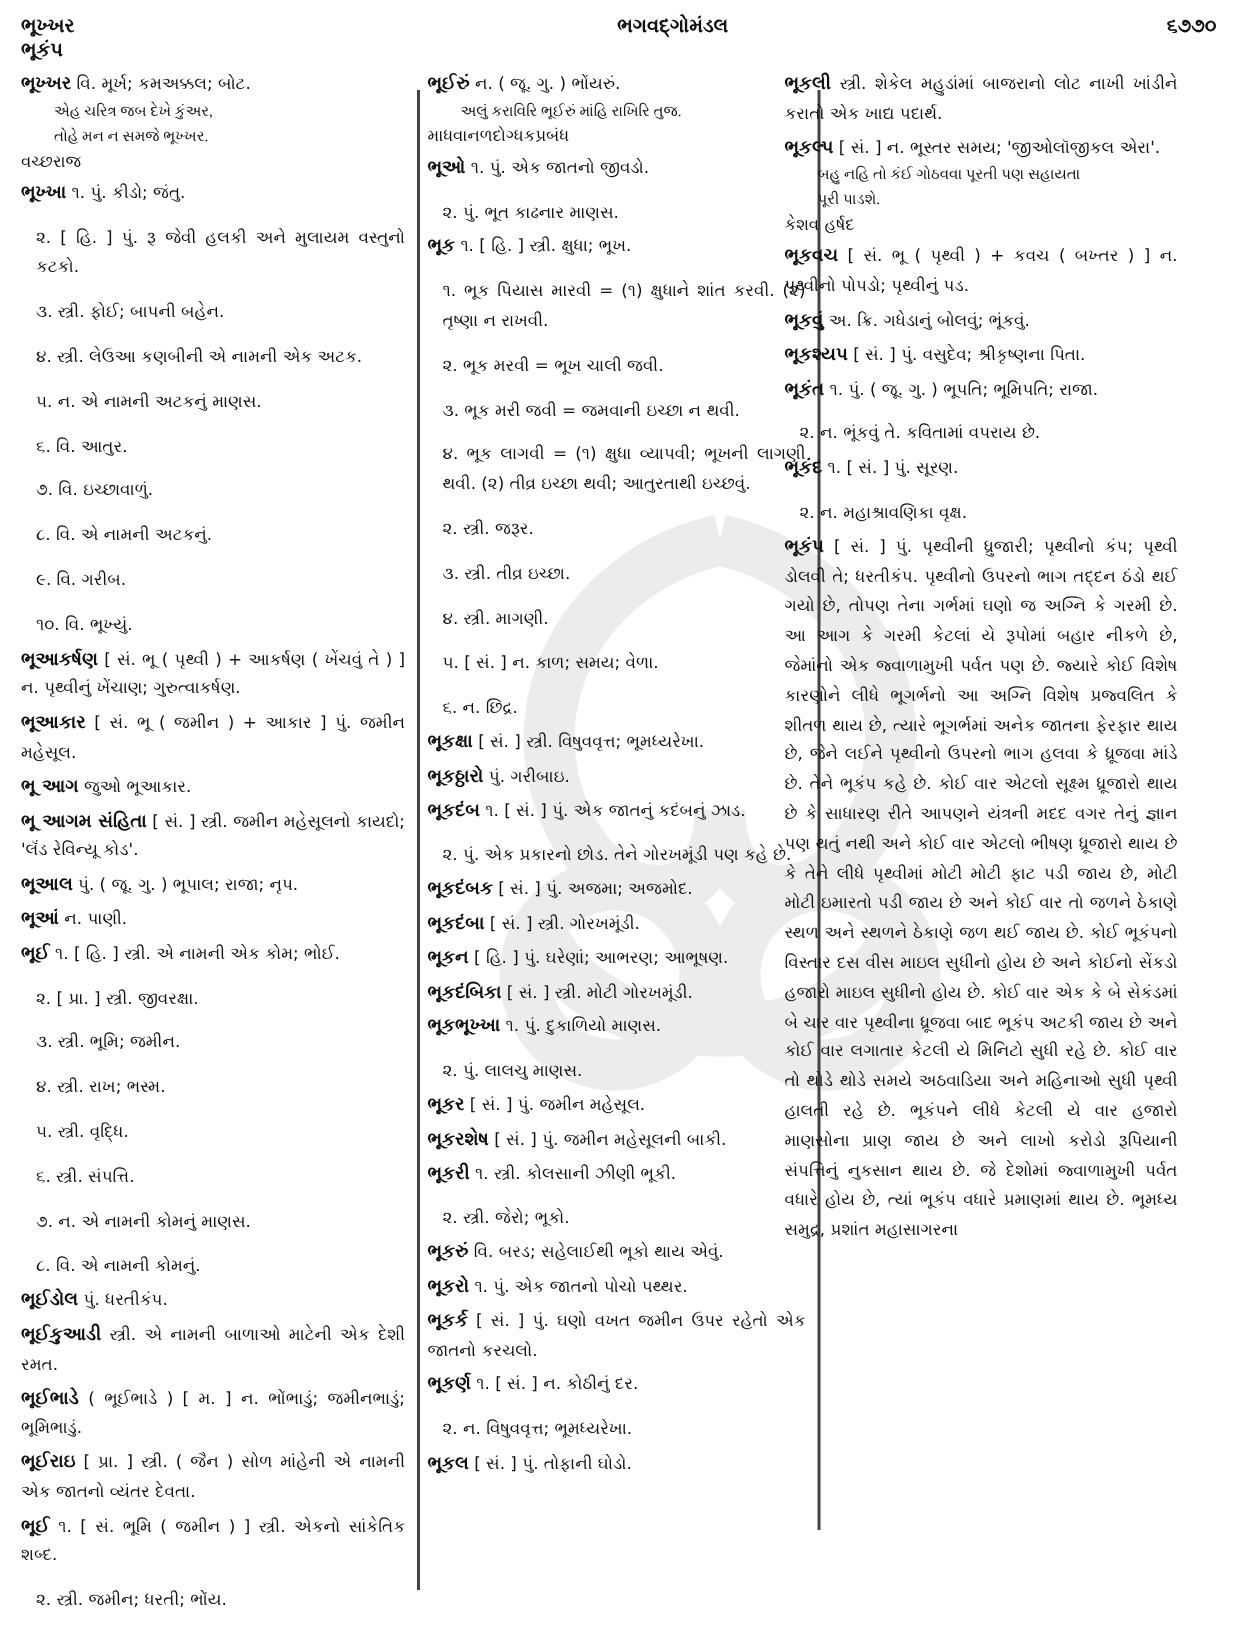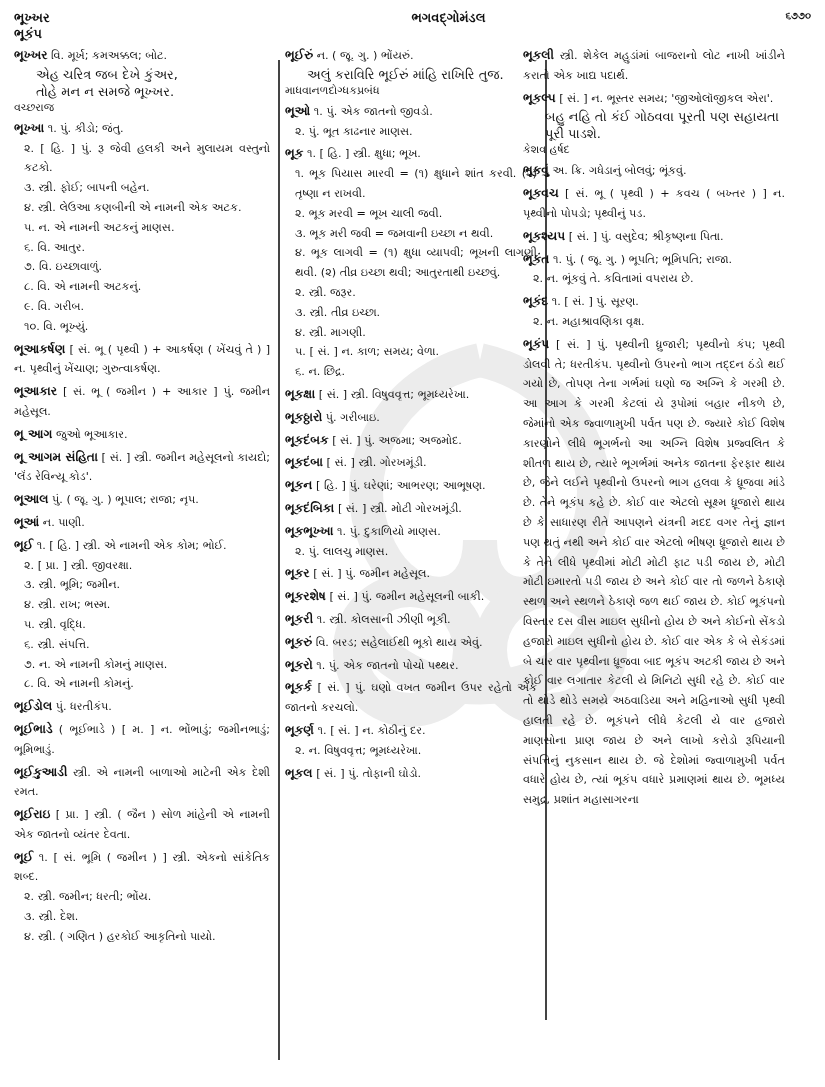--- a/index.html
+++ b/index.html
@@ -3,32 +3,32 @@
 <meta charset="utf-8">
 <style>
   html, body { margin:0; padding:0; background:#ffffff; }
   body { width:825px; height:1087px; position:relative; overflow:hidden;
          font-family:"DejaVu Sans", sans-serif; color:#111; }
   .watermark { position:absolute; left:300px; top:320px; width:360px; height:420px;
                pointer-events:none; }
   .hdr { position:absolute; top:0; left:0; width:825px; height:44px; }
   .hdr .left { position:absolute; left:14px; top:10px; font-weight:bold; font-size:13px; line-height:16px; }
   .hdr .center { position:absolute; left:0; width:825px; top:10px; text-align:center; font-weight:bold; font-size:13px;margin-left:36px; }
-  .hdr .right { position:absolute; right:14px; top:10px; font-weight:bold; font-size:10px; }
+  .hdr .right { position:absolute; right:14px; top:10px; font-weight:bold; font-size:13px; }
   .col { position:absolute; top:46px; font-size:11.2px; line-height:19.8px; }
   .c1 { left:14px; width:256px; }
   .c2 { left:285px; width:252px; }
   .c3 { left:523px; width:262px; }
   .divider { position:absolute; top:60px; width:1.5px; background:#444; }
   .d1 { left:278px; height:1000px; }
   .d2 { left:545px; height:960px; }
   .entry { margin:0 0 3px 0; text-align:justify; }
   .hw { font-weight:bold; font-size:12.2px; }
-  .sub { display:block; padding-left:10px; }
-  .quote { display:block; padding-left:22px; font-size:13px; line-height:17px; }
+  .sub { display:block; padding-left:10px;margin-top:10px; }
+  .quote { display:block; padding-left:22px; font-size:10px; line-height:17px;font-family:Liberation Serif, serif; }
   .cite { display:block; text-align:left; font-size:11px; line-height:16px; }
 </style>
 </head>
 <body>
 
 <svg class="watermark" viewBox="0 0 360 420">
   <g fill="none" stroke="#ececec" stroke-width="34">
     <path d="M180 40 C 90 60, 40 150, 80 230 C 110 290, 180 290, 180 220"></path>
     <path d="M180 40 C 270 60, 320 150, 280 230 C 250 290, 180 290, 180 220"></path>
     <path d="M60 300 C 100 390, 260 390, 300 300"></path>
@@ -53,47 +53,48 @@
     <div class="entry"><span class="hw">ભૂખ્ખર</span> <span>વિ. મૂર્ખ; કમઅક્કલ; બોટ.</span><span class="quote">એહ ચરિત્ર જબ દેખે કુંઅર,</span><span class="quote">તોહે મન ન સમજે ભૂખ્ખર.</span><span class="cite">વચ્છરાજ</span></div>
     <div class="entry"><span class="hw">ભૂખ્ખા</span> <span>૧. પું. કીડો; જંતુ.</span><span class="sub">૨. [ હિ. ] પું. રૂ જેવી હલકી અને મુલાયમ વસ્તુનો કટકો.</span><span class="sub">૩. સ્ત્રી. ફોઈ; બાપની બહેન.</span><span class="sub">૪. સ્ત્રી. લેઉઆ કણબીની એ નામની એક અટક.</span><span class="sub">૫. ન. એ નામની અટકનું માણસ.</span><span class="sub">૬. વિ. આતુર.</span><span class="sub">૭. વિ. ઇચ્છાવાળું.</span><span class="sub">૮. વિ. એ નામની અટકનું.</span><span class="sub">૯. વિ. ગરીબ.</span><span class="sub">૧૦. વિ. ભૂખ્યું.</span></div>
     <div class="entry"><span class="hw">ભૂઆકર્ષણ</span> <span>[ સં. ભૂ ( પૃથ્વી ) + આકર્ષણ ( ખેંચવું તે ) ] ન. પૃથ્વીનું ખેંચાણ; ગુરુત્વાકર્ષણ.</span></div>
     <div class="entry"><span class="hw">ભૂઆકાર</span> <span>[ સં. ભૂ ( જમીન ) + આકાર ] પું. જમીન મહેસૂલ.</span></div>
     <div class="entry"><span class="hw">ભૂ આગ</span> <span>જુઓ ભૂઆકાર.</span></div>
     <div class="entry"><span class="hw">ભૂ આગમ સંહિતા</span> <span>[ સં. ] સ્ત્રી. જમીન મહેસૂલનો કાયદો; 'લૅંડ રેવિન્યૂ કોડ'.</span></div>
     <div class="entry"><span class="hw">ભૂઆલ</span> <span>પું. ( જૂ. ગુ. ) ભૂપાલ; રાજા; નૃપ.</span></div>
     <div class="entry"><span class="hw">ભૂઆં</span> <span>ન. પાણી.</span></div>
     <div class="entry"><span class="hw">ભૂઈ</span> <span>૧. [ હિ. ] સ્ત્રી. એ નામની એક કોમ; ભોઈ.</span><span class="sub">૨. [ પ્રા. ] સ્ત્રી. જીવરક્ષા.</span><span class="sub">૩. સ્ત્રી. ભૂમિ; જમીન.</span><span class="sub">૪. સ્ત્રી. રાખ; ભસ્મ.</span><span class="sub">૫. સ્ત્રી. વૃદ્ધિ.</span><span class="sub">૬. સ્ત્રી. સંપત્તિ.</span><span class="sub">૭. ન. એ નામની કોમનું માણસ.</span><span class="sub">૮. વિ. એ નામની કોમનું.</span></div>
     <div class="entry"><span class="hw">ભૂઈડોલ</span> <span>પું. ધરતીકંપ.</span></div>
+    <div class="entry"><span class="hw">ભૂઈકુઆડી</span> <span>સ્ત્રી. એ નામની બાળાઓ માટેની એક દેશી રમત.</span></div>
     <div class="entry"><span class="hw">ભૂઈભાડે</span> <span>( ભૂઈભાડે ) [ મ. ] ન. ભોંભાડું; જમીનભાડું; ભૂમિભાડું.</span></div>
-    <div class="entry"><span class="hw">ભૂઈકુઆડી</span> <span>સ્ત્રી. એ નામની બાળાઓ માટેની એક દેશી રમત.</span></div>
     <div class="entry"><span class="hw">ભૂઈરાઇ</span> <span>[ પ્રા. ] સ્ત્રી. ( જૈન ) સોળ માંહેની એ નામની એક જાતનો વ્યંતર દેવતા.</span></div>
     <div class="entry"><span class="hw">ભૂઈ</span> <span>૧. [ સં. ભૂમિ ( જમીન ) ] સ્ત્રી. એકનો સાંકેતિક શબ્દ.</span><span class="sub">૨. સ્ત્રી. જમીન; ધરતી; ભોંય.</span><span class="sub">૩. સ્ત્રી. દેશ.</span><span class="sub">૪. સ્ત્રી. ( ગણિત ) હરકોઈ આકૃતિનો પાયો.</span></div>
   </div>
 <div class="col c2">
     <div class="entry"><span class="hw">ભૂઈરું</span> <span>ન. ( જૂ. ગુ. ) ભોંયરું.</span><span class="quote">અલું કરાવિરિ ભૂઈરું માંહિ રાખિરિ તુજ.</span><span class="cite">માધવાનળદોગ્ધકપ્રબંધ</span></div>
     <div class="entry"><span class="hw">ભૂઓ</span> <span>૧. પું. એક જાતનો જીવડો.</span><span class="sub">૨. પું. ભૂત કાઢનાર માણસ.</span></div>
     <div class="entry"><span class="hw">ભૂક</span> <span>૧. [ હિ. ] સ્ત્રી. ક્ષુધા; ભૂખ.</span><span class="sub">૧. ભૂક પિયાસ મારવી = (૧) ક્ષુધાને શાંત કરવી. (૨) તૃષ્ણા ન રાખવી.</span><span class="sub">૨. ભૂક મરવી = ભૂખ ચાલી જવી.</span><span class="sub">૩. ભૂક મરી જવી = જમવાની ઇચ્છા ન થવી.</span><span class="sub">૪. ભૂક લાગવી = (૧) ક્ષુધા વ્યાપવી; ભૂખની લાગણી થવી. (૨) તીવ્ર ઇચ્છા થવી; આતુરતાથી ઇચ્છવું.</span><span class="sub">૨. સ્ત્રી. જરૂર.</span><span class="sub">૩. સ્ત્રી. તીવ્ર ઇચ્છા.</span><span class="sub">૪. સ્ત્રી. માગણી.</span><span class="sub">૫. [ સં. ] ન. કાળ; સમય; વેળા.</span><span class="sub">૬. ન. છિદ્ર.</span></div>
     <div class="entry"><span class="hw">ભૂકક્ષા</span> <span>[ સં. ] સ્ત્રી. વિષુવવૃત્ત; ભૂમધ્યરેખા.</span></div>
     <div class="entry"><span class="hw">ભૂકઠ્ઠારો</span> <span>પું. ગરીબાઇ.</span></div>
+    <div class="entry"><span class="hw">ભૂકદંબ</span> <span>૧. [ સં. ] પું. એક જાતનું કદંબનું ઝાડ.</span><span class="sub">૨. પું. એક પ્રકારનો છોડ. તેને ગોરખમૂંડી પણ કહે છે.</span></div>
     <div class="entry"><span class="hw">ભૂકદંબક</span> <span>[ સં. ] પું. અજમા; અજમોદ.</span></div>
     <div class="entry"><span class="hw">ભૂકદંબા</span> <span>[ સં. ] સ્ત્રી. ગોરખમૂંડી.</span></div>
     <div class="entry"><span class="hw">ભૂકન</span> <span>[ હિ. ] પું. ઘરેણાં; આભરણ; આભૂષણ.</span></div>
     <div class="entry"><span class="hw">ભૂકદંબિકા</span> <span>[ સં. ] સ્ત્રી. મોટી ગોરખમૂંડી.</span></div>
     <div class="entry"><span class="hw">ભૂકભૂખ્ખા</span> <span>૧. પું. દુકાળિયો માણસ.</span><span class="sub">૨. પું. લાલચુ માણસ.</span></div>
     <div class="entry"><span class="hw">ભૂકર</span> <span>[ સં. ] પું. જમીન મહેસૂલ.</span></div>
     <div class="entry"><span class="hw">ભૂકરશેષ</span> <span>[ સં. ] પું. જમીન મહેસૂલની બાકી.</span></div>
-    <div class="entry"><span class="hw">ભૂકરી</span> <span>૧. સ્ત્રી. કોલસાની ઝીણી ભૂકી.</span></div>
+    <div class="entry"><span class="hw">ભૂકરી</span> <span>૧. સ્ત્રી. કોલસાની ઝીણી ભૂકી.</span><span class="sub">૨. સ્ત્રી. જેરો; ભૂકો.</span></div>
     <div class="entry"><span class="hw">ભૂકરું</span> <span>વિ. બરડ; સહેલાઈથી ભૂકો થાય એવું.</span></div>
     <div class="entry"><span class="hw">ભૂકરો</span> <span>૧. પું. એક જાતનો પોચો પથ્થર.</span></div>
     <div class="entry"><span class="hw">ભૂકર્ક</span> <span>[ સં. ] પું. ઘણો વખત જમીન ઉપર રહેતો એક જાતનો કરચલો.</span></div>
     <div class="entry"><span class="hw">ભૂકર્ણ</span> <span>૧. [ સં. ] ન. કોઠીનું દર.</span><span class="sub">૨. ન. વિષુવવૃત્ત; ભૂમધ્યરેખા.</span></div>
     <div class="entry"><span class="hw">ભૂકલ</span> <span>[ સં. ] પું. તોફાની ઘોડો.</span></div>
   </div>
 <div class="col c3">
     <div class="entry"><span class="hw">ભૂકલી</span> <span>સ્ત્રી. શેકેલ મહુડાંમાં બાજરાનો લોટ નાખી ખાંડીને કરાતો એક ખાદ્ય પદાર્થ.</span></div>
     <div class="entry"><span class="hw">ભૂકલ્પ</span> <span>[ સં. ] ન. ભૂસ્તર સમય; 'જીઓલૉજીકલ એરા'.</span><span class="quote">બહુ નહિ તો કંઈ ગોઠવવા પૂરતી પણ સહાયતા</span><span class="quote">પૂરી પાડશે.</span><span class="cite">કેશવ હર્ષદ</span></div>
+    <div class="entry"><span class="hw">ભૂકવચ</span> <span>[ સં. ભૂ ( પૃથ્વી ) + કવચ ( બખ્તર ) ] ન. પૃથ્વીનો પોપડો; પૃથ્વીનું પડ.</span></div>
     <div class="entry"><span class="hw">ભૂકવું</span> <span>અ. ક્રિ. ગધેડાનું બોલવું; ભૂંકવું.</span></div>
-    <div class="entry"><span class="hw">ભૂકવચ</span> <span>[ સં. ભૂ ( પૃથ્વી ) + કવચ ( બખ્તર ) ] ન. પૃથ્વીનો પોપડો; પૃથ્વીનું પડ.</span></div>
     <div class="entry"><span class="hw">ભૂકશ્યપ</span> <span>[ સં. ] પું. વસુદેવ; શ્રીકૃષ્ણના પિતા.</span></div>
     <div class="entry"><span class="hw">ભૂકંત</span> <span>૧. પું. ( જૂ. ગુ. ) ભૂપતિ; ભૂમિપતિ; રાજા.</span><span class="sub">૨. ન. ભૂંકવું તે. કવિતામાં વપરાય છે.</span></div>
     <div class="entry"><span class="hw">ભૂકંદ</span> <span>૧. [ સં. ] પું. સૂરણ.</span><span class="sub">૨. ન. મહાશ્રાવણિકા વૃક્ષ.</span></div>
     <div class="entry"><span class="hw">ભૂકંપ</span> <span>[ સં. ] પું. પૃથ્વીની ધ્રુજારી; પૃથ્વીનો કંપ; પૃથ્વી ડોલવી તે; ધરતીકંપ. પૃથ્વીનો ઉપરનો ભાગ તદ્દન ઠંડો થઈ ગયો છે, તોપણ તેના ગર્ભમાં ઘણો જ અગ્નિ કે ગરમી છે. આ આગ કે ગરમી કેટલાં યે રૂપોમાં બહાર નીકળે છે, જેમાંનો એક જ્વાળામુખી પર્વત પણ છે. જ્યારે કોઈ વિશેષ કારણોને લીધે ભૂગર્ભનો આ અગ્નિ વિશેષ પ્રજ્વલિત કે શીતળ થાય છે, ત્યારે ભૂગર્ભમાં અનેક જાતના ફેરફાર થાય છે, જેને લઈને પૃથ્વીનો ઉપરનો ભાગ હલવા કે ધ્રૂજવા માંડે છે. તેને ભૂકંપ કહે છે. કોઈ વાર એટલો સૂક્ષ્મ ધ્રૂજારો થાય છે કે સાધારણ રીતે આપણને યંત્રની મદદ વગર તેનું જ્ઞાન પણ થતું નથી અને કોઈ વાર એટલો ભીષણ ધ્રૂજારો થાય છે કે તેને લીધે પૃથ્વીમાં મોટી મોટી ફાટ પડી જાય છે, મોટી મોટી ઇમારતો પડી જાય છે અને કોઈ વાર તો જળને ઠેકાણે સ્થળ અને સ્થળને ઠેકાણે જળ થઈ જાય છે. કોઈ ભૂકંપનો વિસ્તાર દસ વીસ માઇલ સુધીનો હોય છે અને કોઈનો સેંકડો હજારો માઇલ સુધીનો હોય છે. કોઈ વાર એક કે બે સેકંડમાં બે ચાર વાર પૃથ્વીના ધ્રૂજવા બાદ ભૂકંપ અટકી જાય છે અને કોઈ વાર લગાતાર કેટલી યે મિનિટો સુધી રહે છે. કોઈ વાર તો થોડે થોડે સમયે અઠવાડિયા અને મહિનાઓ સુધી પૃથ્વી હાલતી રહે છે. ભૂકંપને લીધે કેટલી યે વાર હજારો માણસોના પ્રાણ જાય છે અને લાખો કરોડો રૂપિયાની સંપત્તિનું નુકસાન થાય છે. જે દેશોમાં જ્વાળામુખી પર્વત વધારે હોય છે, ત્યાં ભૂકંપ વધારે પ્રમાણમાં થાય છે. ભૂમધ્ય સમુદ્ર, પ્રશાંત મહાસાગરના</span></div>
   </div>
 
 </body></html>

